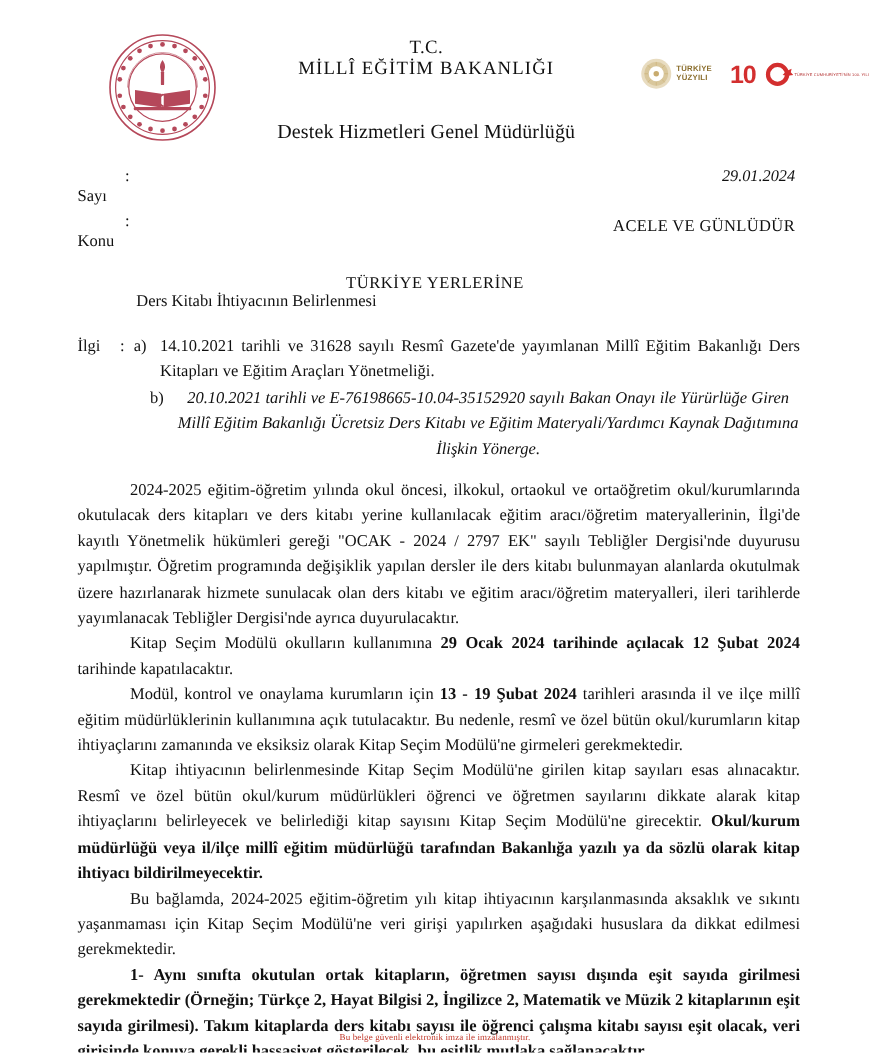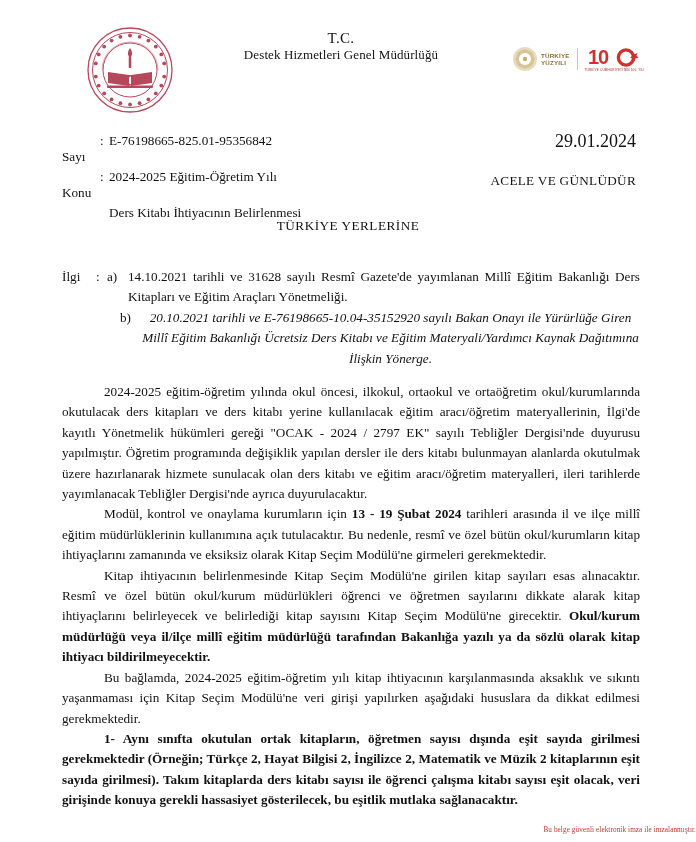--- a/index.html
+++ b/index.html
@@ -49,23 +49,24 @@
     font-size: 15px;
     line-height: 16px;
     letter-spacing: 0.3px;
   }
   .title-ministry {
     font-size: 15px;
     line-height: 19px;
     letter-spacing: 0.9px;
   }
   .title-dept {
-    font-size: 13px;
+    font-size: 16px;
     line-height: 18px;
     letter-spacing: 0.1px;
+    margin-top: 32px;
   }
 
   .logos {
     position: absolute;
     left: 512px;
     top: 40px;
     width: 140px;
     height: 38px;
     display: flex;
     align-items: center;
@@ -84,21 +85,21 @@
     letter-spacing: 0.2px;
   }
   .logo-divider {
     width: 1px;
     height: 22px;
     background: #cfc3a8;
     margin: 0 7px;
   }
   .logo-100 {
     display: flex;
-    flex-direction: column;
+    flex-direction: row;
     align-items: center;
   }
   .logo-100-sub {
     font-family: "Liberation Sans", sans-serif;
     font-size: 3.1px;
     color: #b02a2a;
     letter-spacing: 0.15px;
     margin-top: 1px;
     white-space: nowrap;
   }
@@ -126,27 +127,29 @@
     display: inline-block;
     width: 38px;
     margin-top: 16px;
   }
   .meta-colon {
     display: inline-block;
     width: 9px;
   }
   .meta-cont {
     padding-left: 47px;
+    margin-top: 28px;
   }
   .meta-date {
     position: absolute;
     right: 60px;
     top: 0;
-    font-size: 18px;
+    font-size: 13px;
     line-height: 20px;
+    font-style: italic;
   }
   .meta-urgent {
     position: absolute;
     right: 60px;
     top: 40px;
     font-size: 13.2px;
     line-height: 20px;
     letter-spacing: 0.3px;
   }
 
@@ -217,21 +220,21 @@
   .body-text b {
     font-weight: bold;
   }
 
   
   .footer-note {
     position: absolute;
     left: 0;
     top: 826px;
     width: 696px;
-    text-align: right;
+    text-align: center;
     color: #c0392b;
     font-size: 7.2px;
     letter-spacing: 0.1px;
     font-family: "Liberation Serif", serif;
   }
 </style>
 </head>
 <body>
 
 <div class="page">
@@ -282,20 +285,21 @@
           <path d="M47.5 50.5 a5.2 5.2 0 1 0 0 7.6 a4.1 4.1 0 1 1 0 -7.6 Z"></path>
         </g>
         <g fill="none" stroke="#b5485a" stroke-width="0.8">
           <path d="M16 44 A28 28 0 0 1 72 44" opacity="0.55"></path>
         </g>
       </svg>
     </div>
 
     <div class="header-titles">
       <div class="title-tc">T.C.</div>
+      <div class="title-ministry">MİLLÎ EĞİTİM BAKANLIĞI</div>
       <div class="title-dept">Destek Hizmetleri Genel Müdürlüğü</div>
     </div>
 
     <div class="logos">
       <div class="logo-tr">
         <svg width="26" height="26" viewBox="0 0 26 26" aria-hidden="true">
           <circle cx="13" cy="13" r="12" fill="#e8dcc0"></circle>
           <circle cx="13" cy="13" r="9.5" fill="#d9c79c"></circle>
           <circle cx="13" cy="13" r="6" fill="#ffffff"></circle>
           <circle cx="13" cy="13" r="2.2" fill="#c8ab6e"></circle>
@@ -327,26 +331,24 @@
         <div class="logo-100-sub">TÜRKİYE CUMHURİYETİ'NİN 100. YILI</div>
       </div>
     </div>
   </div>
 
   <div class="meta">
     <div class="meta-left">
       <div class="meta-row">
         <span class="meta-label">Sayı</span>
         <span class="meta-colon">:</span>
-        <span>E-76198665-825.01-95356842</span>
       </div>
       <div class="meta-row">
         <span class="meta-label">Konu</span>
         <span class="meta-colon">:</span>
-        <span>2024-2025  Eğitim-Öğretim Yılı</span>
       </div>
       <div class="meta-cont">Ders Kitabı İhtiyacının Belirlenmesi</div>
     </div>
 
     <div class="meta-date">29.01.2024</div>
     <div class="meta-urgent">ACELE VE GÜNLÜDÜR</div>
   </div>
 
   <div class="dagitim">TÜRKİYE YERLERİNE</div>
 
@@ -361,20 +363,21 @@
       <span class="ilgi-marker">b)</span>
       <span class="ilgi-body">20.10.2021 tarihli ve E-76198665-10.04-35152920 sayılı Bakan Onayı ile Yürürlüğe Giren Millî Eğitim Bakanlığı Ücretsiz Ders Kitabı ve Eğitim Materyali/Yardımcı Kaynak Dağıtımına İlişkin Yönerge.</span>
     </div>
   </div>
 
   <div class="body-text">
 
     <p>2024-2025 eğitim-öğretim yılında okul öncesi, ilkokul, ortaokul ve ortaöğretim okul/kurumlarında okutulacak ders kitapları ve ders kitabı yerine kullanılacak eğitim aracı/öğretim materyallerinin, İlgi'de kayıtlı Yönetmelik hükümleri gereği "OCAK - 2024 / 2797 EK" sayılı Tebliğler Dergisi'nde duyurusu yapılmıştır. Öğretim programında değişiklik yapılan dersler ile ders kitabı bulunmayan alanlarda okutulmak üzere hazırlanarak hizmete sunulacak olan ders kitabı ve eğitim aracı/öğretim materyalleri, ileri tarihlerde yayımlanacak Tebliğler Dergisi'nde ayrıca duyurulacaktır.</p>
 
 
+    <p><span>Kitap Seçim Modülü okulların kullanımına </span><b>29 Ocak 2024 tarihinde açılacak 12 Şubat 2024</b><span> tarihinde kapatılacaktır.</span></p>
 
     <p><span>Modül, kontrol ve onaylama kurumların için </span><b>13 - 19 Şubat 2024</b><span> tarihleri arasında il ve ilçe millî eğitim müdürlüklerinin kullanımına açık tutulacaktır. Bu nedenle, resmî ve özel bütün okul/kurumların kitap ihtiyaçlarını zamanında ve eksiksiz olarak Kitap Seçim Modülü'ne girmeleri gerekmektedir.</span></p>
 
     <p><span>Kitap ihtiyacının belirlenmesinde Kitap Seçim Modülü'ne girilen kitap sayıları esas alınacaktır. Resmî ve özel bütün okul/kurum müdürlükleri öğrenci ve öğretmen sayılarını dikkate alarak kitap ihtiyaçlarını belirleyecek ve belirlediği kitap sayısını Kitap Seçim Modülü'ne girecektir. </span><b>Okul/kurum müdürlüğü veya il/ilçe millî eğitim müdürlüğü tarafından Bakanlığa yazılı ya da sözlü olarak kitap ihtiyacı bildirilmeyecektir.</b></p>
 
     <p>Bu bağlamda, 2024-2025 eğitim-öğretim yılı kitap ihtiyacının karşılanmasında aksaklık ve sıkıntı yaşanmaması için Kitap Seçim Modülü'ne veri girişi yapılırken aşağıdaki hususlara da dikkat edilmesi gerekmektedir.</p>
 
     <p><b>1- Aynı sınıfta okutulan ortak kitapların, öğretmen sayısı dışında eşit sayıda girilmesi gerekmektedir (Örneğin; Türkçe 2, Hayat Bilgisi 2, İngilizce 2, Matematik ve Müzik 2 kitaplarının eşit sayıda girilmesi). Takım kitaplarda ders kitabı sayısı ile öğrenci çalışma kitabı sayısı eşit olacak, veri girişinde konuya gerekli hassasiyet gösterilecek, bu eşitlik mutlaka sağlanacaktır.</b></p>
 
   </div>

